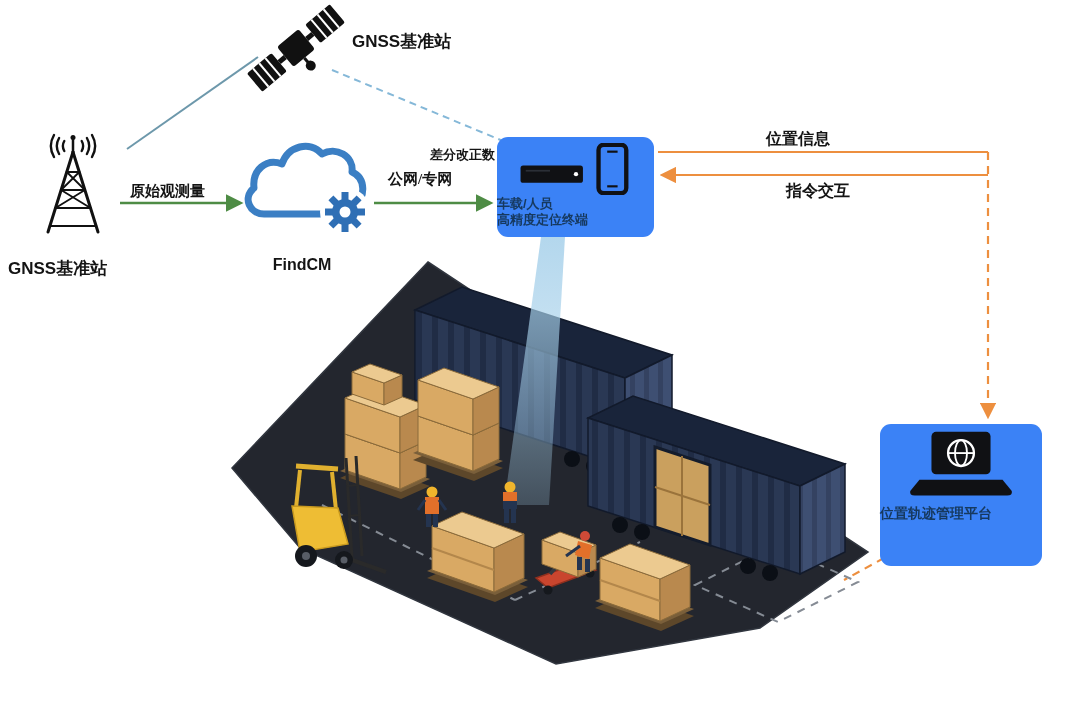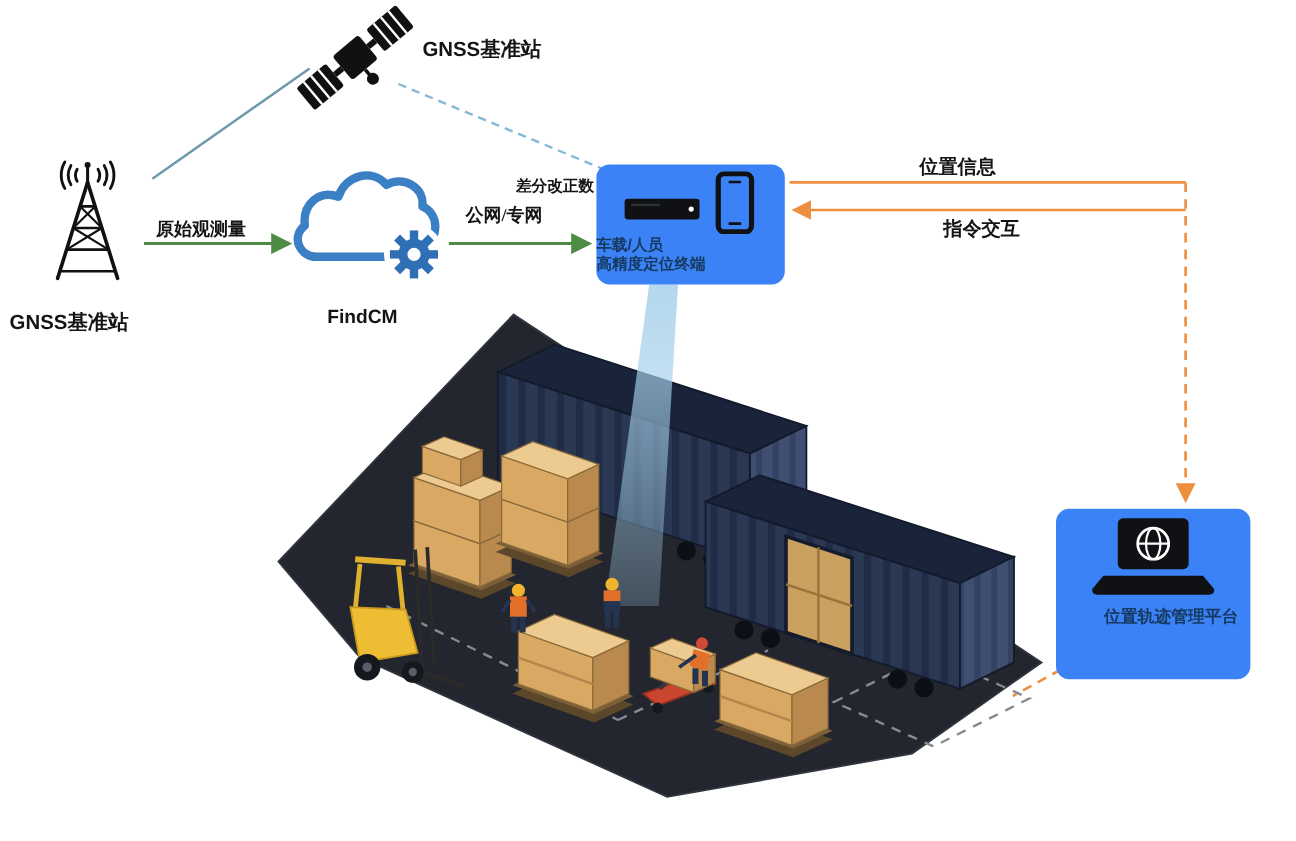--- a/index.html
+++ b/index.html
@@ -20,21 +20,21 @@
   .l-cmd       { left:770px; top:181px; font-size:16px;margin-left:16px; }
   .panel {
     position:absolute; background:#3b82f6; border-radius:11px; text-align:left;
   }
   .p-terminal { left:497px; top:137px; width:157px; height:100px; }
   .p-finds    { left:880px; top:424px; width:162px; height:142px; }
   .panel svg { display:block; margin:6px auto 0; }
   .pline { color:#16395f; font-weight:700; line-height:1.25; }
   .p-terminal .pline1 { font-size:13px; margin-top:1px; }
   .p-terminal .pline2 { font-size:13px; }
-  .p-finds .pline1 { font-size:14px; margin-top:3px;margin-left:40px; }
+  .p-finds .pline1 { font-size:14px; margin-top:3px; }
   .p-finds .pline2 { font-size:15px; }
 </style>
 </head>
 <body>
 
 <div class="canvas">
 
   <svg class="scene" width="1080" height="701" viewBox="0 0 1080 701">
     <defs>
       <marker id="mGreen" viewBox="0 0 10 10" refX="8" refY="5" markerWidth="7" markerHeight="7" orient="auto-start-reverse">

